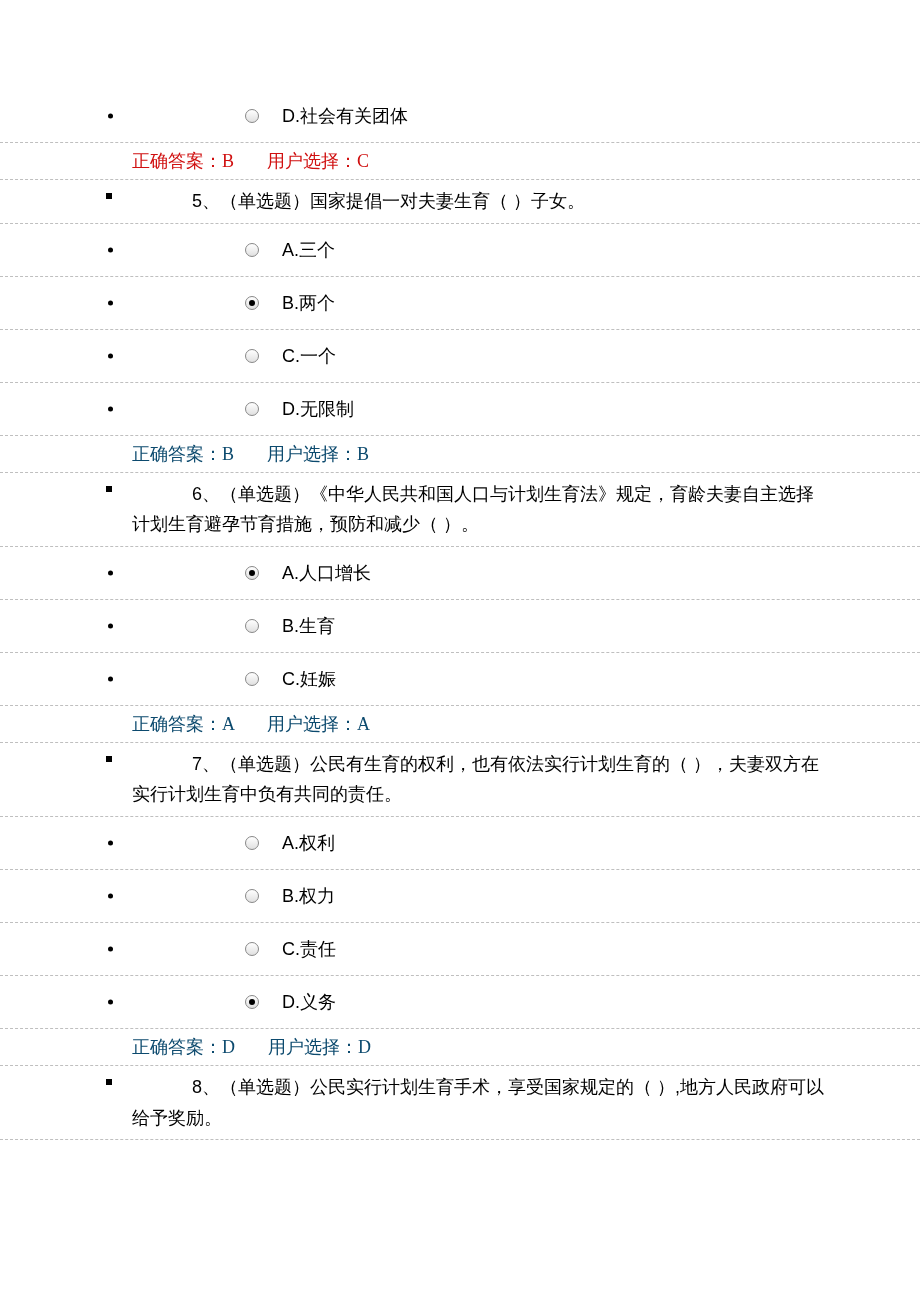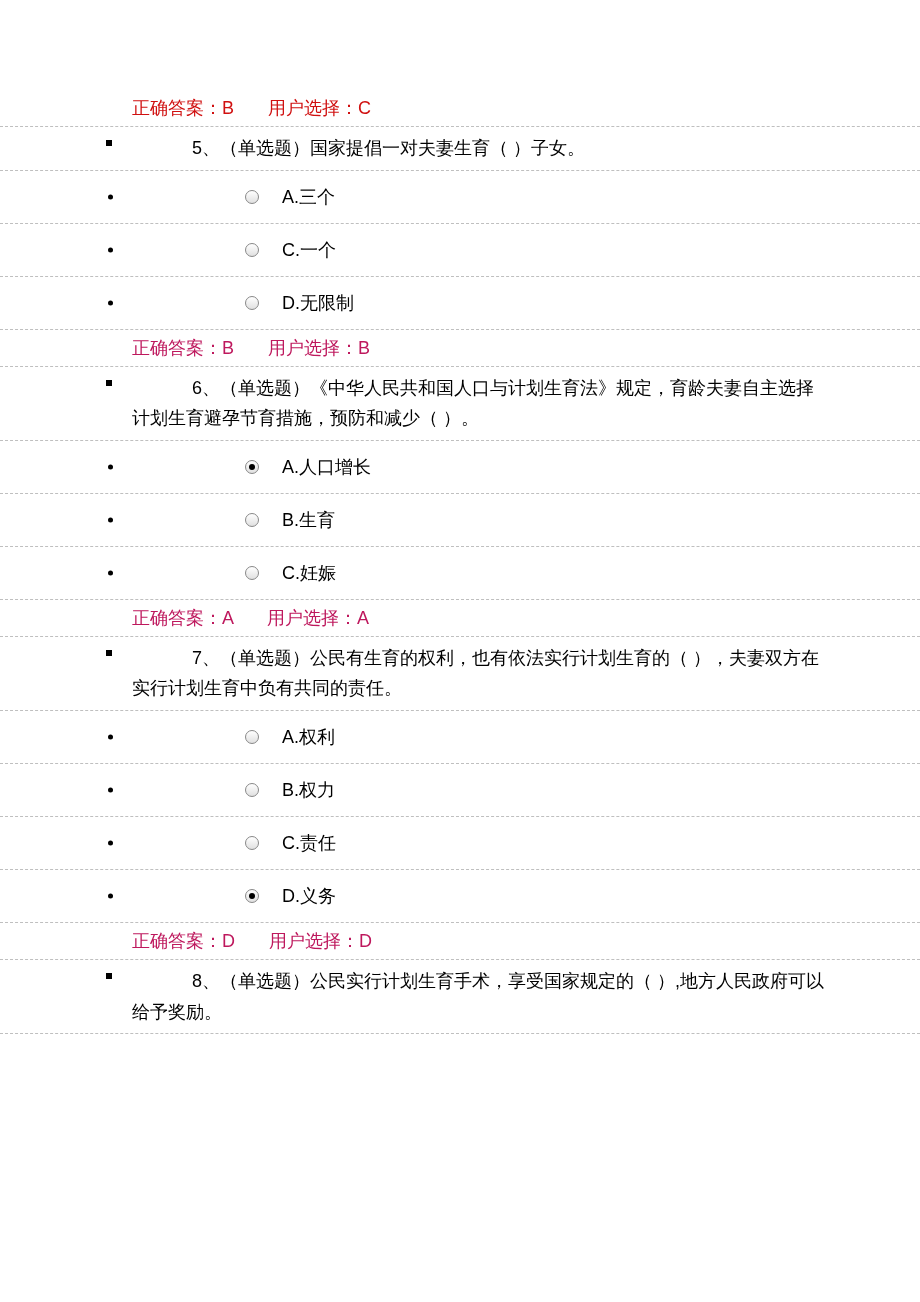--- a/index.html
+++ b/index.html
@@ -57,54 +57,64 @@
     position: absolute;
     left: 3px;
     top: 3px;
     width: 6px;
     height: 6px;
     border-radius: 50%;
     background: #000;
   }
   .feedback-row {
     padding: 6px 7px 6px 132px;
-    font-family: Liberation Sans, sans-serif;
+    font-family: Liberation Serif, serif;
   }
   .correct { color: #d01010; }
-  .right   { color: #be185d; text-align: right; }
+  .right   { color: #0c4a6e; text-align: right; }
   .gap { display: inline-block; width: 24px; }
   .question-row {
     padding: 6px 91px 6px 132px;
     line-height: 1.7;
     text-indent: 60px;
   }
   .question-row .qnum {
     font-family: Arial, sans-serif;
   }
 </style>
 </head>
 <body>
 
 <div class="content">
 
+  <div class="row opt-row">
+    <span class="bullet"></span>
+    <span class="radio"></span>
+    <span>D.社会有关团体</span>
+  </div>
 
   <div class="row feedback-row">
     <span class="correct"><span>正确答案：</span><span>B</span></span>
     <span class="gap"></span>
     <span class="correct"><span>用户选择：</span><span>C</span></span>
   </div>
 
   <div class="row question-row">
     <span class="square-bullet"></span>
     <span class="qnum">5、</span><span>（单选题）</span><span>国家提倡一对夫妻生育（ ）子女。</span>
   </div>
   <div class="row opt-row">
     <span class="bullet"></span>
     <span class="radio"></span>
     <span>A.三个</span>
+  </div>
+  <div class="row opt-row">
+    <span class="bullet"></span>
+    <span class="radio selected"></span>
+    <span>B.两个</span>
   </div>
   <div class="row opt-row">
     <span class="bullet"></span>
     <span class="radio"></span>
     <span>C.一个</span>
   </div>
   <div class="row opt-row">
     <span class="bullet"></span>
     <span class="radio"></span>
     <span>D.无限制</span>

